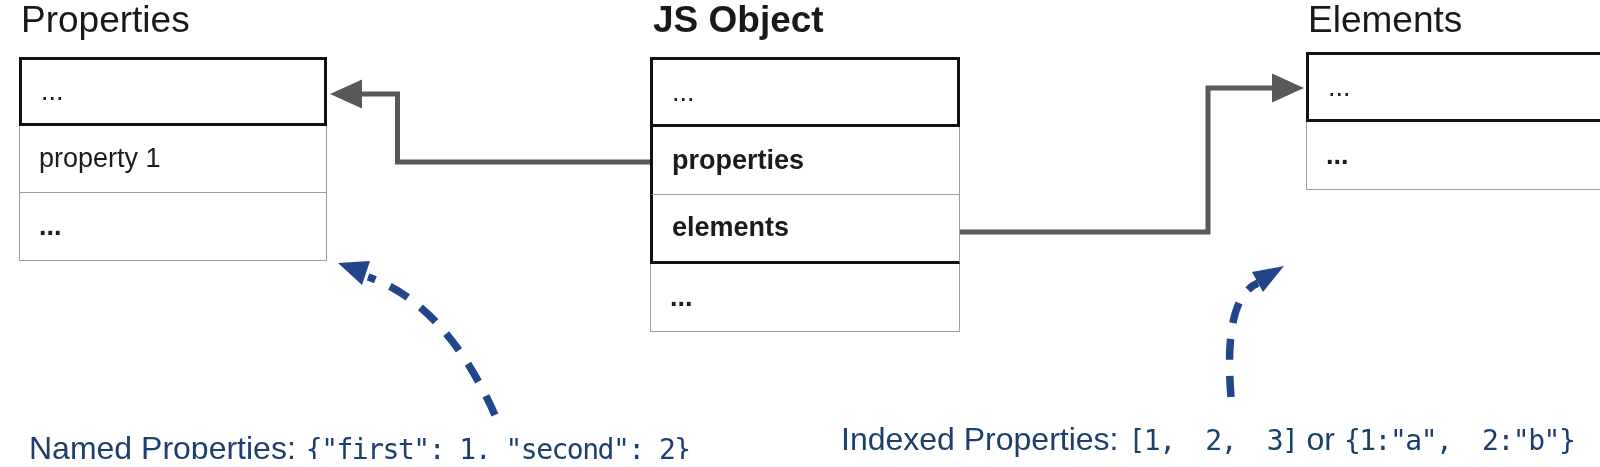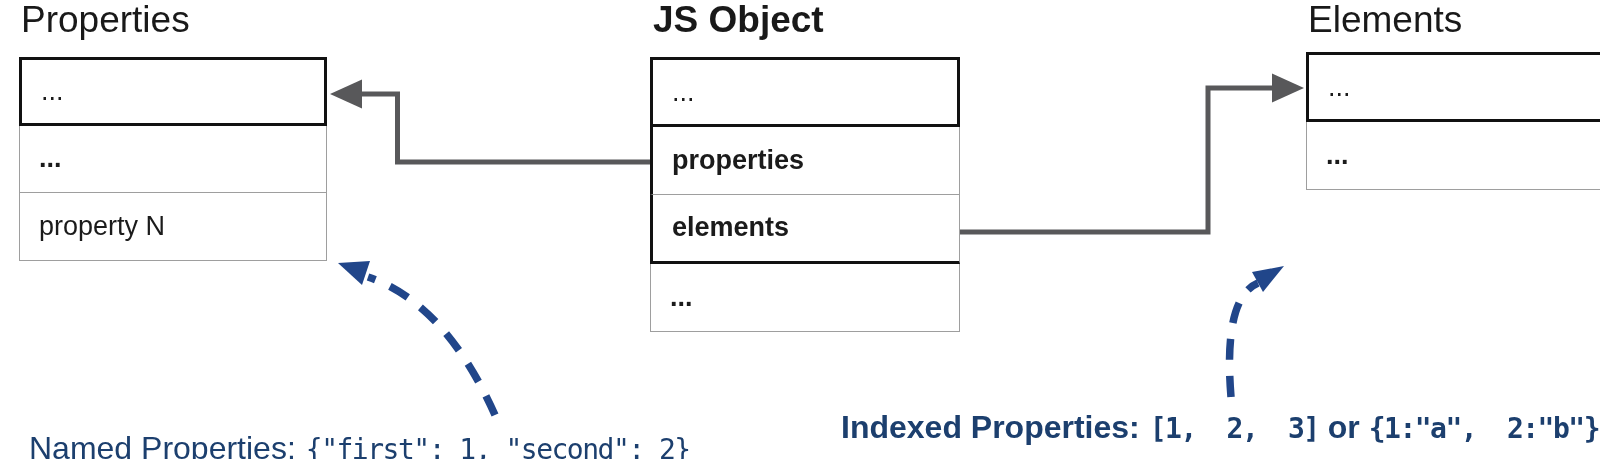--- a/index.html
+++ b/index.html
@@ -44,21 +44,21 @@
   .row.bold{font-weight:bold;}
   .tbl-js .row.mid{border-left:3px solid #111111;}
   .tbl-js .row.strong-bottom{border-bottom:3px solid #111111;z-index:2;}
 
   .note{
     position:absolute;
     font-size:32px;line-height:38px;
     color:#1c3f6e;white-space:nowrap;
   }
   .note-named{left:12px;top:429px;}
-  .note-indexed{left:824px;top:408px;font-weight:bold;}
+  .note-indexed{left:824px;top:420px;}
   .code{
     font-family:"DejaVu Sans Mono", monospace;
     font-size:28px;letter-spacing:-1.5px;
     white-space:pre;
   }
   .code.gap{margin-left:10px;}
   .or{margin:0 9px;}
 </style>
 </head>
 <body>
@@ -81,25 +81,25 @@
   </svg>
 
   <div class="title t-left">Properties</div>
   <div class="title bold t-center">JS Object</div>
   <div class="title t-right">Elements</div>
 
   <div class="table tbl-props">
     <div class="row first">
         <span>...</span>
       </div>
+    <div class="row">
+        <span>property 1</span>
+      </div>
     <div class="row bold">
         <span>...</span>
-      </div>
-    <div class="row">
-        <span>property N</span>
       </div>
   </div>
 
   <div class="table tbl-js">
     <div class="row first">
         <span>...</span>
       </div>
     <div class="row bold mid">
         <span>properties</span>
       </div>

